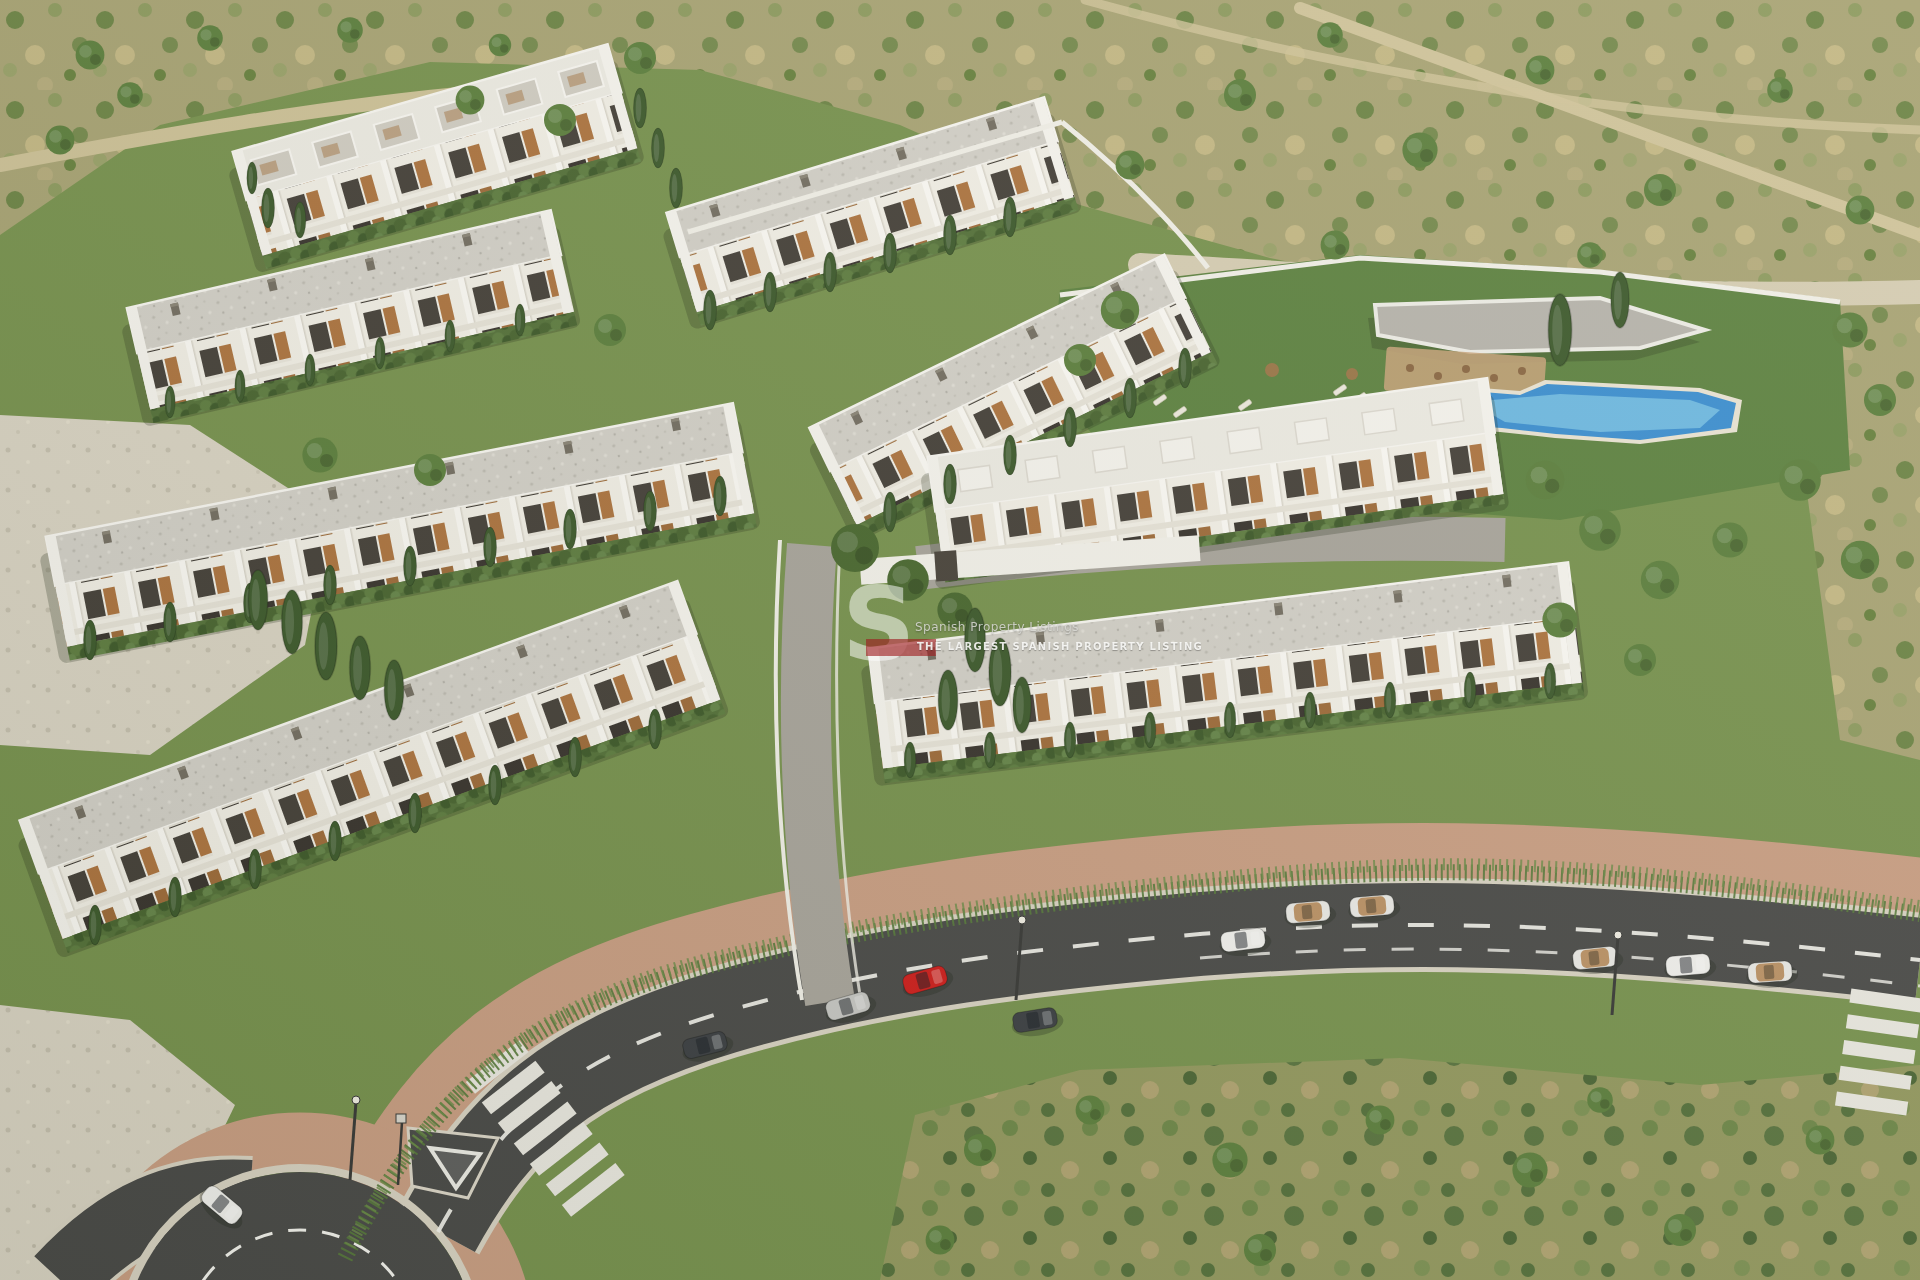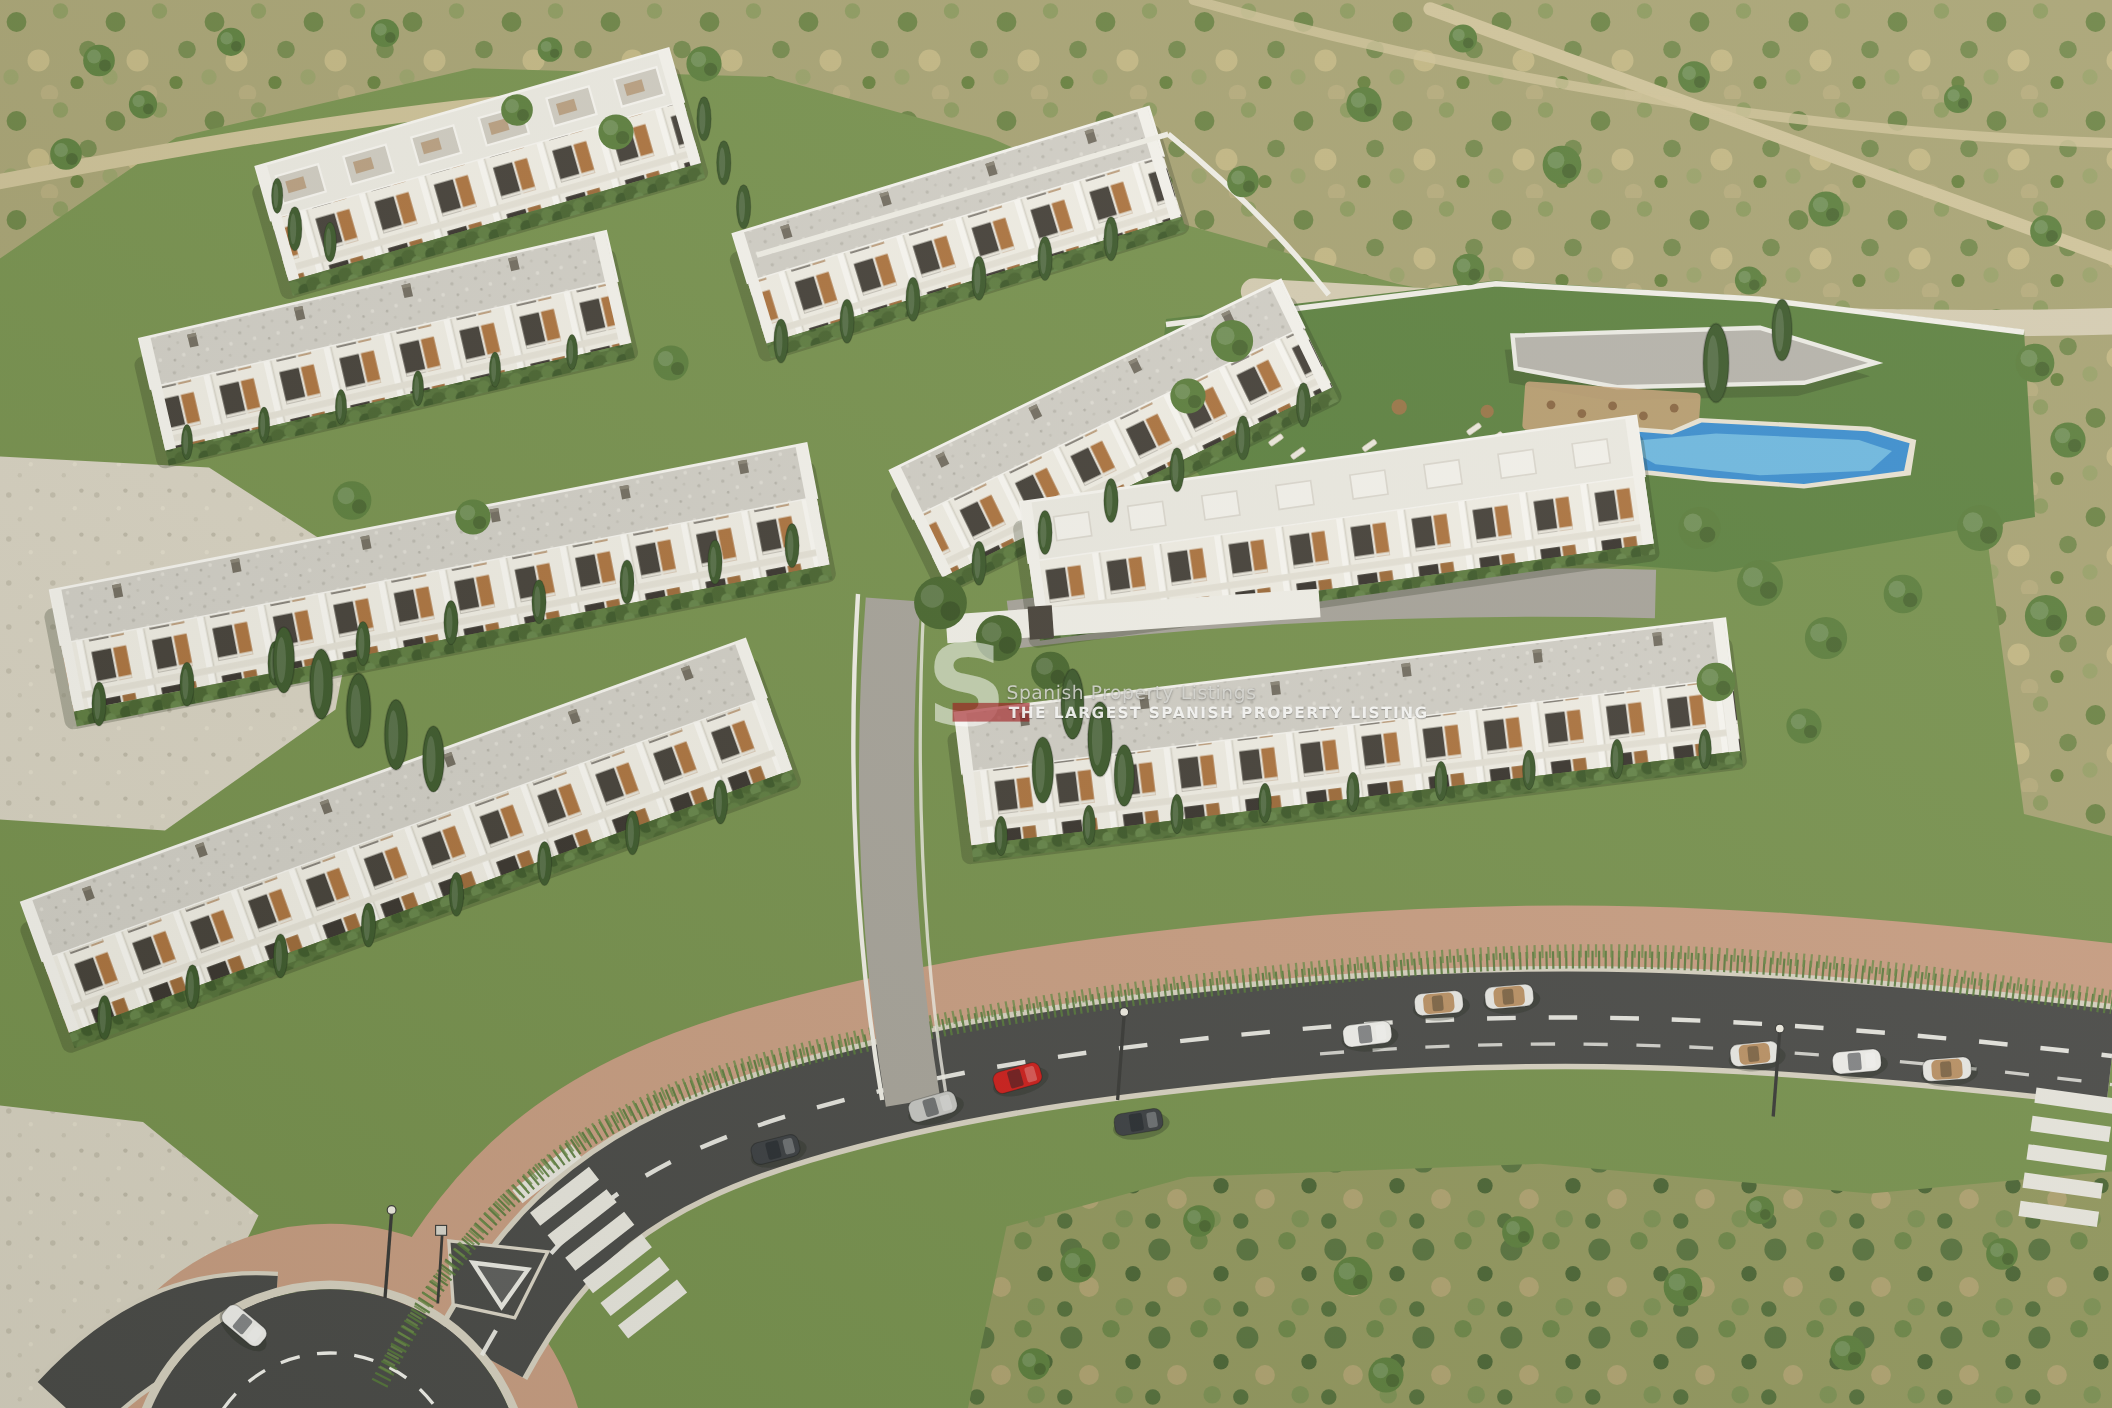--- a/index.html
+++ b/index.html
@@ -18,22 +18,22 @@
   .hedge{fill:url(#hedgePat)}
   .endcap{fill:#f5f3ed}
   .parapet{fill:none;stroke:#f7f5f0;stroke-width:2.5}
   .row-shadow{fill:rgba(35,45,22,.25)}
   .dash{stroke:#f2f1ec;fill:none}
   .zebra{fill:#e9e7df}
   .wallline{stroke:#f0eee6;fill:none}
   .watermark{position:absolute;left:0;top:0;width:100%;height:100%;pointer-events:none}
   .wm-s{position:absolute;left:842px;top:574px;font-size:102px;font-weight:bold;line-height:1;color:rgba(253,253,253,.52);}
   .wm-band{position:absolute;left:866px;top:639px;width:70px;height:17px;background:rgba(158,28,30,.62);}
-  .wm-title{position:absolute;left:915px;top:620px;font-size:17px;letter-spacing:.5px;color:rgba(218,218,214,.85);text-shadow:0 1px 2px rgba(0,0,0,.35);}
-  .wm-tagline{position:absolute;left:917px;top:641px;font-size:14px;font-weight:bold;letter-spacing:1.3px;color:rgba(250,250,247,.9);text-shadow:0 1px 1px rgba(0,0,0,.3);}
+  .wm-title{position:absolute;left:915px;top:620px;font-size:12px;letter-spacing:.5px;color:rgba(218,218,214,.85);text-shadow:0 1px 2px rgba(0,0,0,.35);}
+  .wm-tagline{position:absolute;left:917px;top:641px;font-size:10px;font-weight:bold;letter-spacing:1.3px;color:rgba(250,250,247,.9);text-shadow:0 1px 1px rgba(0,0,0,.3);}
 </style>
 </head>
 <body>
 
 <div class="scene">
 <svg width="1920" height="1280" viewBox="0 0 1920 1280">
   <defs>
     <pattern id="roofPat" width="22" height="22" patternUnits="userSpaceOnUse">
       <rect width="22" height="22" fill="#d2cfc7"></rect>
       <circle cx="5" cy="7" r="1.6" fill="#bdbab1"></circle>

